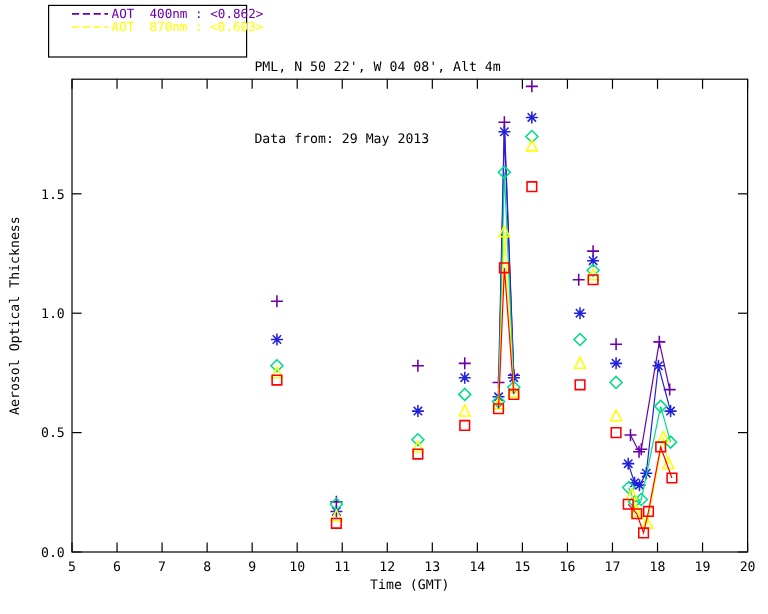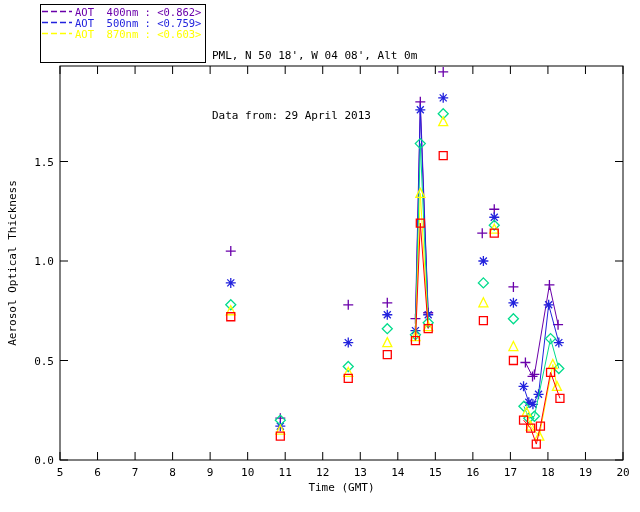--- a/index.html
+++ b/index.html
@@ -3,22 +3,22 @@
 <meta charset="utf-8">
 <style>
   html,body{margin:0;padding:0;background:#fff;}
   #canvas{
     position:relative;width:640px;height:512px;background:#ffffff;overflow:hidden;
     font-family:"DejaVu Sans Mono","Liberation Mono",monospace;
   }
   #chart-svg{position:absolute;left:0;top:0;}
   #titles{position:absolute;left:212px;top:6px;font-size:11px;color:#000;line-height:20px;white-space:pre;}
   #legend{
-    position:absolute;left:40px;top:4px;width:166px;height:59px;
-    border:1px solid #000;background:#fff;box-sizing:border-box;padding:1px 0;
+    position:absolute;left:40px;top:4px;width:166px;height:44px;
+    border:1px solid #000;background:#fff;box-sizing:border-box;padding:1px 18px;
   }
   .legend-row{display:flex;align-items:center;height:11px;font-size:10.5px;white-space:pre;}
   .legend-row svg{flex:0 0 auto;margin-right:2px;}
   .legend-label{letter-spacing:0;}
   text{font-family:"DejaVu Sans Mono","Liberation Mono",monospace;}
 </style>
 </head>
 <body>
 
 <div id="canvas">
@@ -183,27 +183,24 @@
         <path d="M424.20200000000006 324.66666666666663h8v8h-8z" fill="none" stroke="#FF0000" stroke-width="1.3"></path>
         <path d="M519.5366666666667 416.2020202020202h8v8h-8z" fill="none" stroke="#FF0000" stroke-width="1.3"></path>
         <path d="M526.6679999999999 424.16161616161617h8v8h-8z" fill="none" stroke="#FF0000" stroke-width="1.3"></path>
         <path d="M532.298 440.0808080808081h8v8h-8z" fill="none" stroke="#FF0000" stroke-width="1.3"></path>
         <path d="M536.4266666666667 422.17171717171715h8v8h-8z" fill="none" stroke="#FF0000" stroke-width="1.3"></path>
         <path d="M546.5606666666666 368.44444444444446h8v8h-8z" fill="none" stroke="#FF0000" stroke-width="1.3"></path>
         <path d="M555.944 394.3131313131313h8v8h-8z" fill="none" stroke="#FF0000" stroke-width="1.3"></path>
       </g>
     </svg>
   <div id="titles">
-    <div>PML, N 50 18', W 04 08', Alt 0m</div>
-    <div>Data from: 29 April 2013</div>
+    <div>PML, N 50 22', W 04 08', Alt 4m</div>
+    <div>Data from: 29 May 2013</div>
   </div>
   <div id="legend">
       <div class="legend-row"><svg width="32" height="9">
           <line x1="1" y1="4.5" x2="31" y2="4.5" stroke="#6A00AA" stroke-width="1.4" stroke-dasharray="6,3"></line>
         </svg><span class="legend-label" style="color: rgb(106, 0, 170);">AOT  400nm : &lt;0.862&gt;</span></div>
-      <div class="legend-row"><svg width="32" height="9">
-          <line x1="1" y1="4.5" x2="31" y2="4.5" stroke="#2222DD" stroke-width="1.4" stroke-dasharray="6,3"></line>
-        </svg><span class="legend-label" style="color: rgb(34, 34, 221);">AOT  500nm : &lt;0.759&gt;</span></div>
       <div class="legend-row"><svg width="32" height="9">
           <line x1="1" y1="4.5" x2="31" y2="4.5" stroke="#FFFF00" stroke-width="1.4" stroke-dasharray="6,3"></line>
         </svg><span class="legend-label" style="color: rgb(255, 255, 0);">AOT  870nm : &lt;0.603&gt;</span></div>
     </div>
 </div>
 
 </body></html>

